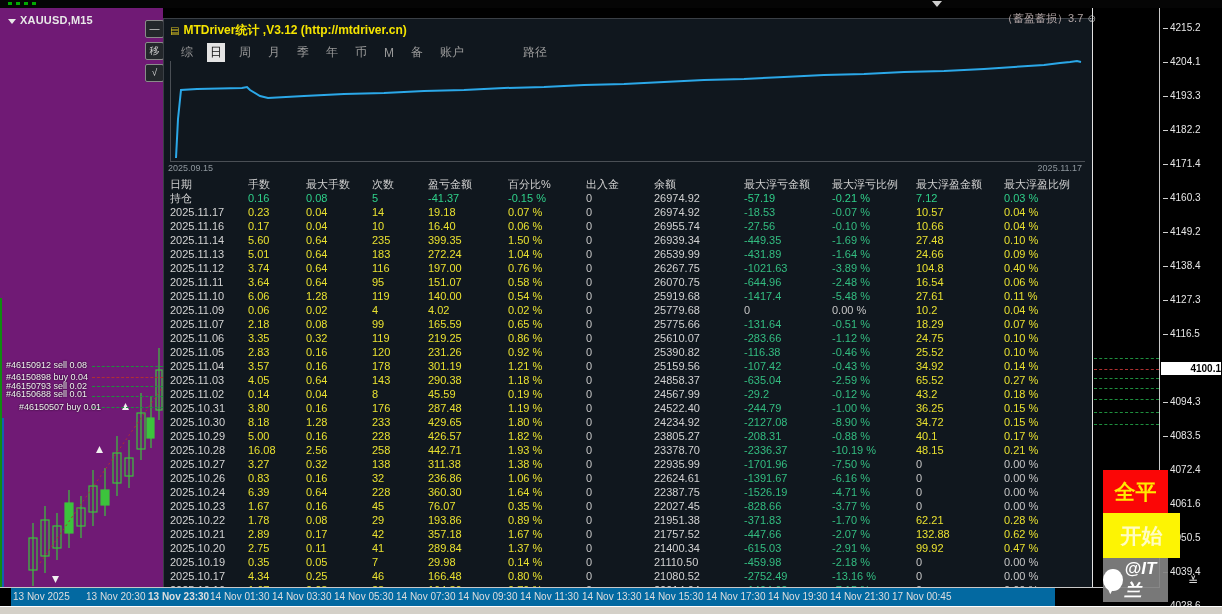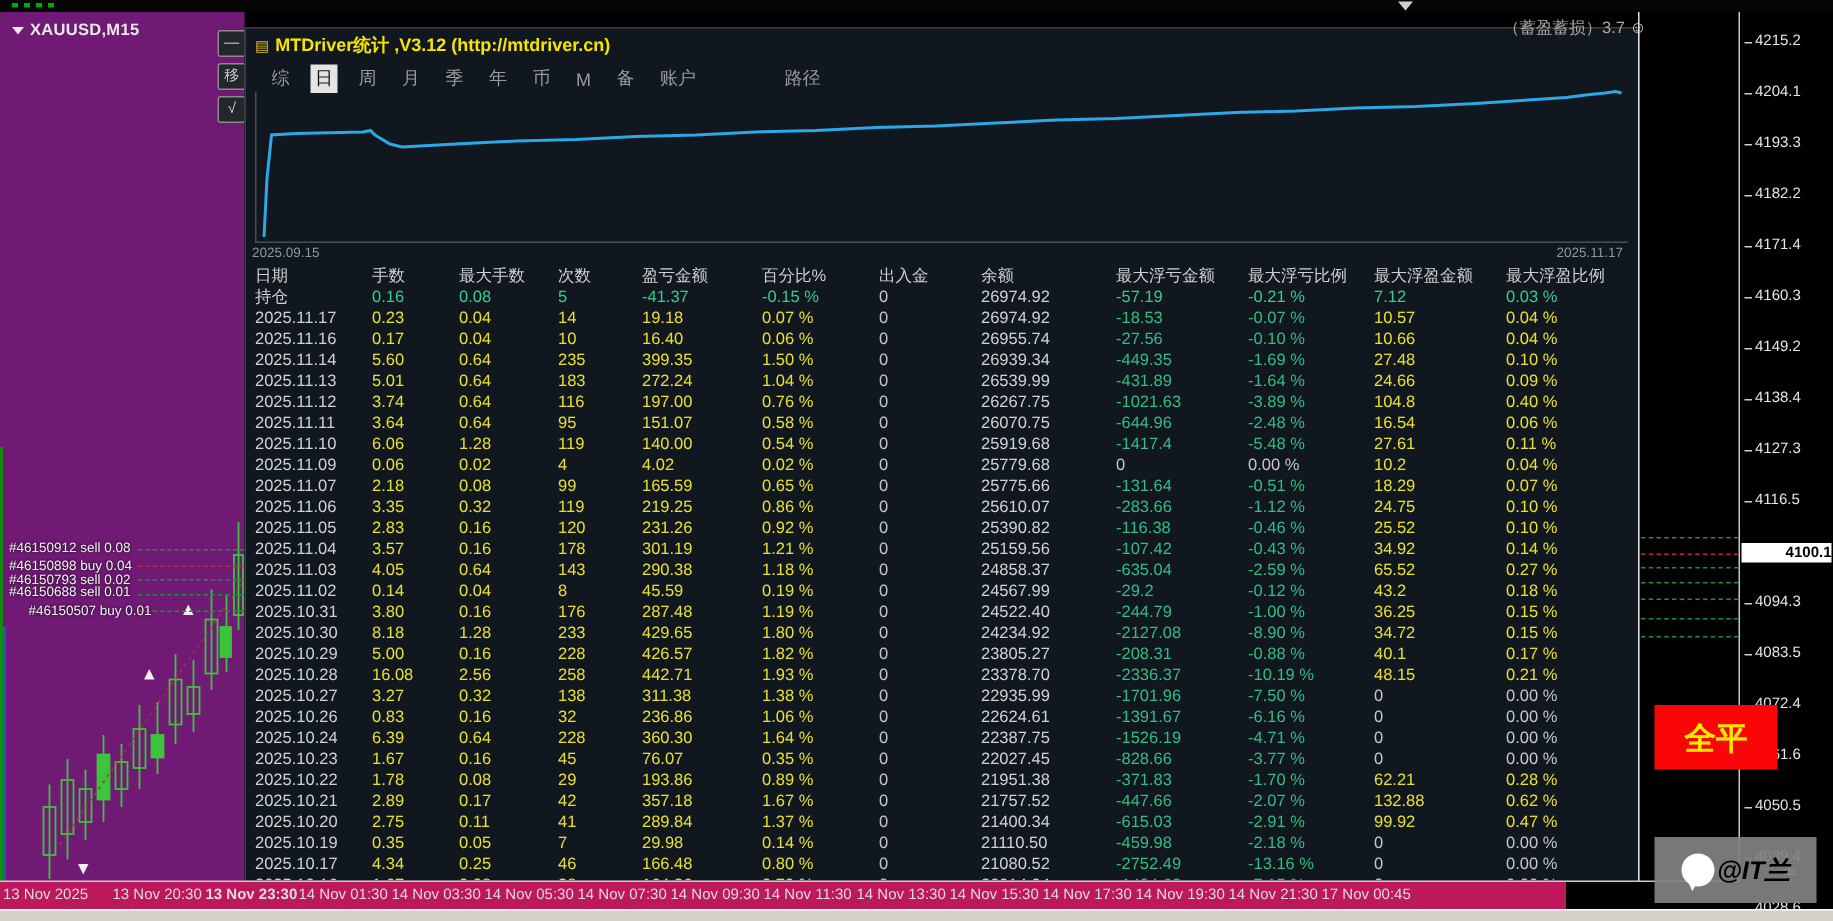--- a/index.html
+++ b/index.html
@@ -46,31 +46,31 @@
   .hline{left:0;top:587px;width:1222px;height:1px;background:#c8c8c8;}
   
   
   .paxis{left:1160px;top:8px;width:62px;height:598px;background:#000;text-align:right;}
   .plab{position:absolute;left:10px;color:#e6e6e6;font-size:10px;white-space:nowrap;}
   .plab::before{content:"";position:absolute;left:-7px;top:6px;width:5px;height:1px;background:#cfcfcf;}
   .pcur{position:absolute;left:1px;width:60px;height:13px;background:#fff;color:#000;font-size:10px;font-weight:bold;
         line-height:13px;padding-left:9px;box-sizing:border-box;}
   .endicon{position:absolute;left:28px;color:#dcdcdc;font-size:12px;}
   
-  .taxis{left:0;top:588px;width:1044px;height:18px;background:#be185d;overflow:hidden;}
+  .taxis{left:11px;top:588px;width:1044px;height:18px;background:#0369a1;overflow:hidden;}
   .tlab{position:absolute;top:3px;color:#dedede;font-size:10px;white-space:nowrap;}
   
   .bstrip{left:0;top:606px;width:1222px;height:8px;background:#d4d0c8;border-top:1px solid #fff;}
   
-  .btn-closeall{left:1103px;top:470px;width:82px;height:43px;background:#fb0606;color:#ffe900;font-size:21px;font-weight:bold;
+  .btn-closeall{left:1103px;top:470px;width:65px;height:43px;background:#fb0606;color:#ffe900;font-size:21px;font-weight:bold;
                 display:flex;align-items:center;justify-content:center;z-index:6;}
   .btn-start{left:1103px;top:513px;width:77px;height:45px;background:#fdf403;color:rgba(255,252,205,.95);font-size:21px;font-weight:bold;
              display:flex;align-items:center;justify-content:center;z-index:6;}
-  .watermark{left:1103px;top:558px;width:108px;height:44px;background:rgba(130,130,130,.92);z-index:6;
-             display:flex;align-items:center;justify-content:center;gap:2px;color:#000000;font-size:17px;font-weight:bold;font-style:italic;}
+  .watermark{left:1103px;top:558px;width:65px;height:44px;background:rgba(130,130,130,.92);z-index:6;
+             display:flex;align-items:center;justify-content:center;gap:2px;color:#ffffff;font-size:17px;font-weight:bold;font-style:italic;}
   .wicon{width:22px;height:22px;border-radius:50%;background:#fff;position:relative;}
   .wicon::after{content:"";position:absolute;left:3px;bottom:-3px;width:0;height:0;border-left:5px solid transparent;border-right:2px solid transparent;border-top:7px solid #fff;transform:rotate(12deg);}
   .note{left:1002px;top:11px;width:190px;color:#b0a4a4;font-size:11px;white-space:nowrap;z-index:2;}
   .note .sm{color:#d8d8d8;}
 </style>
 </head>
 <body>
 
 <div class="screen">
 
@@ -638,18 +638,19 @@
       <div class="tlab" style="left: 633px;">14 Nov 15:30</div>
       <div class="tlab" style="left: 695px;">14 Nov 17:30</div>
       <div class="tlab" style="left: 757px;">14 Nov 19:30</div>
       <div class="tlab" style="left: 819px;">14 Nov 21:30</div>
       <div class="tlab" style="left: 881px;">17 Nov 00:45</div>
     </div>
 
   <div class="abs bstrip"></div>
 
   <div class="abs btn-closeall">全平</div>
+  <div class="abs btn-start">开始</div>
   <div class="abs watermark">
       <span class="wicon"></span>
       <span>@IT兰</span>
     </div>
 
 </div>
 
 </body></html>

